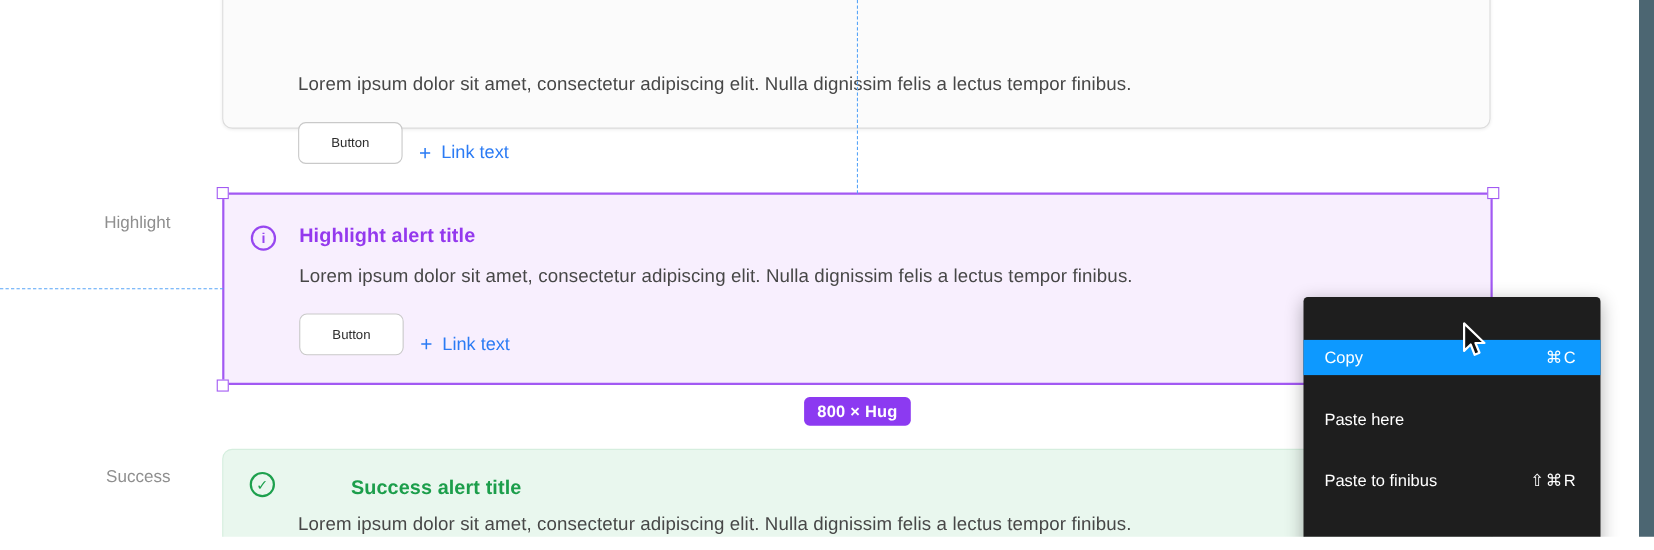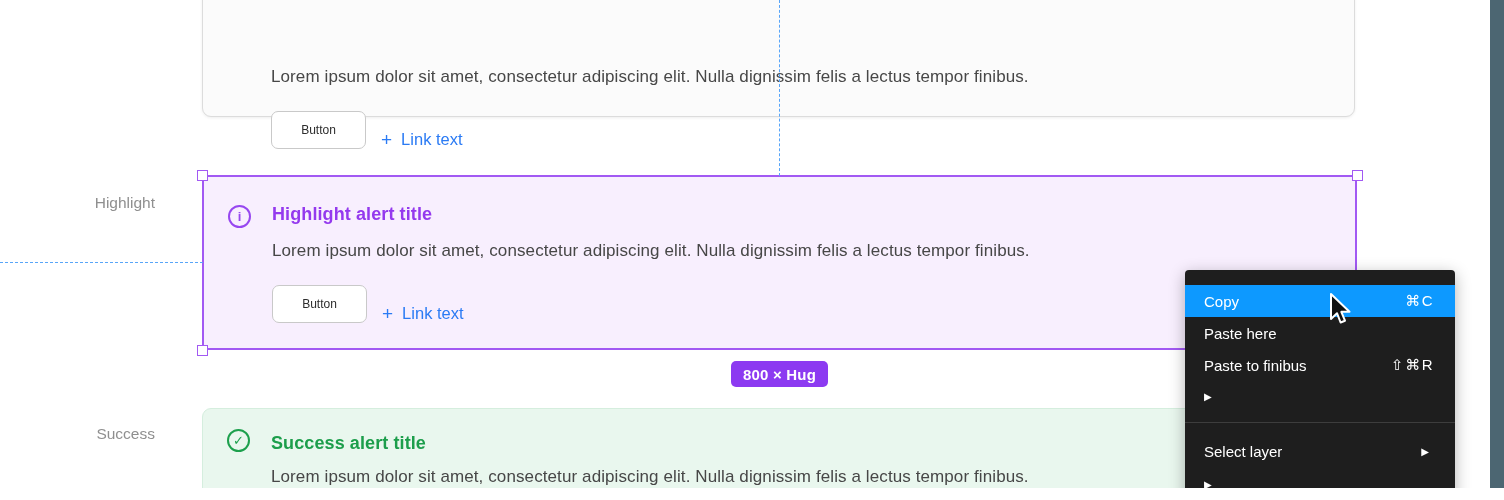--- a/index.html
+++ b/index.html
@@ -40,21 +40,21 @@
   .highlight-alert .alert-body { top:64px; }
   .highlight-alert .ui-button { top:108px; }
   .highlight-alert .link-row { top:117px; height:38px; }
 
   
   .success-alert {
     position:absolute; left:202px; top:408px; width:1155px; height:120px;
     background:#e9f7ee; border:1px solid #d5eede; border-radius:9px 9px 0 0;
   }
   .success-alert .circle-icon { left:24px; top:20px; border:2px solid #1da04d; color:#1da04d; font-size:13px; }
-  .success-alert .alert-title { top:24px; color:#1c9e4b; }
+  .success-alert .alert-title { top:24px; color:#1c9e4b;margin-left:48px; }
   .success-alert .alert-body { top:58px; }
 
   
   .row-label { position:absolute; left:0; width:155px; text-align:right; font-size:15.5px; color:#8f8f8f;padding-left:36px; }
 
   
   .v-guide { position:absolute; left:779px; top:0; height:176px; width:0; border-left:1.5px dashed #58a5f8; z-index:5; }
   .h-guide { position:absolute; left:0; top:262px; width:203px; height:0; border-top:1.5px dashed #58a5f8; z-index:5; }
 
   
@@ -68,21 +68,21 @@
     font-size:15px; font-weight:bold; z-index:7; letter-spacing:0.2px;
   }
 
   
   .context-menu {
     position:absolute; left:1185px; top:270px; width:270px; height:235px;
     background:#1e1e1e; border-radius:4px 4px 0 0; z-index:20;
     padding-top:15px; box-shadow:0 4px 16px rgba(0,0,0,0.3);
     color:#ffffff; font-size:15px;
   }
-  .menu-item { height:32px; display:flex; align-items:center; padding:0 21px 0 19px; cursor:default; }
+  .menu-item { height:32px; display:flex; align-items:center; padding:0 21px 0 19px; cursor:default;margin-top:24px; }
   .menu-item.highlighted { background:#0d99ff; }
   .menu-item .mi-label { flex:1; white-space:nowrap; }
   .menu-item .mi-shortcut { white-space:nowrap; letter-spacing:1.5px; }
   .menu-item .mi-arrow { font-size:10px; line-height:1; margin-right:5px; }
   .menu-separator { height:1px; background:#3d3d3d; margin:9px 0 12px 0; }
   .menu-group2 .menu-item { height:33px; }
 
   
   .cursor { position:absolute; left:1328px; top:292px; z-index:30; }
 

